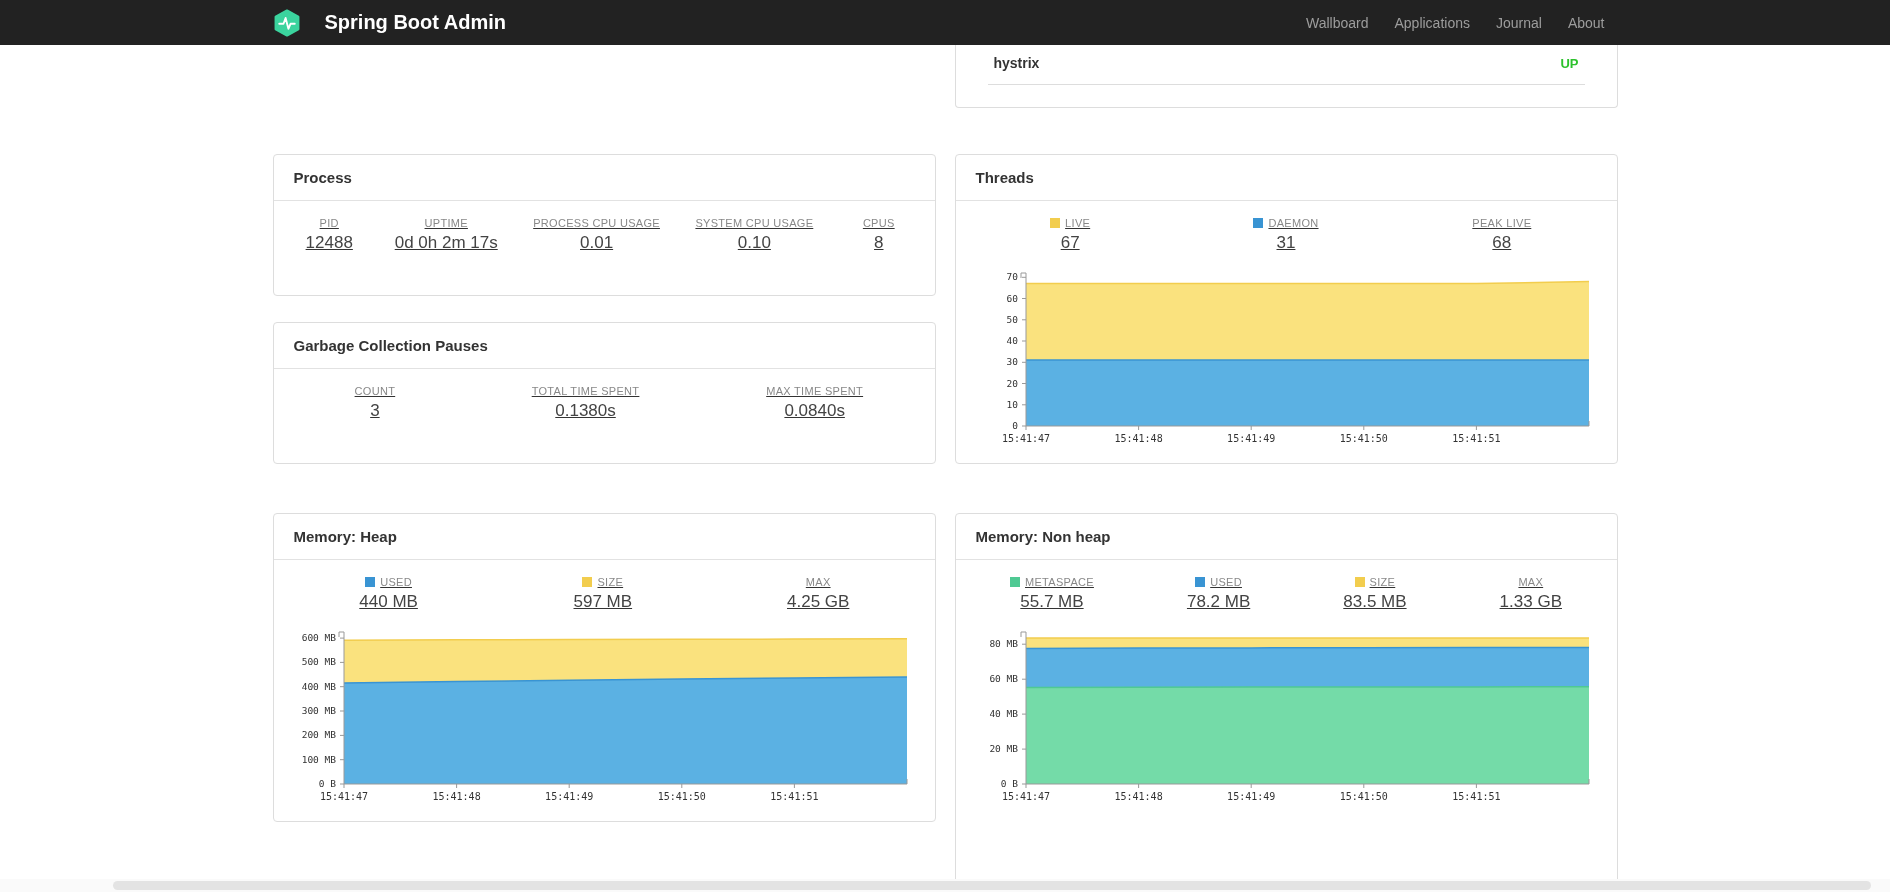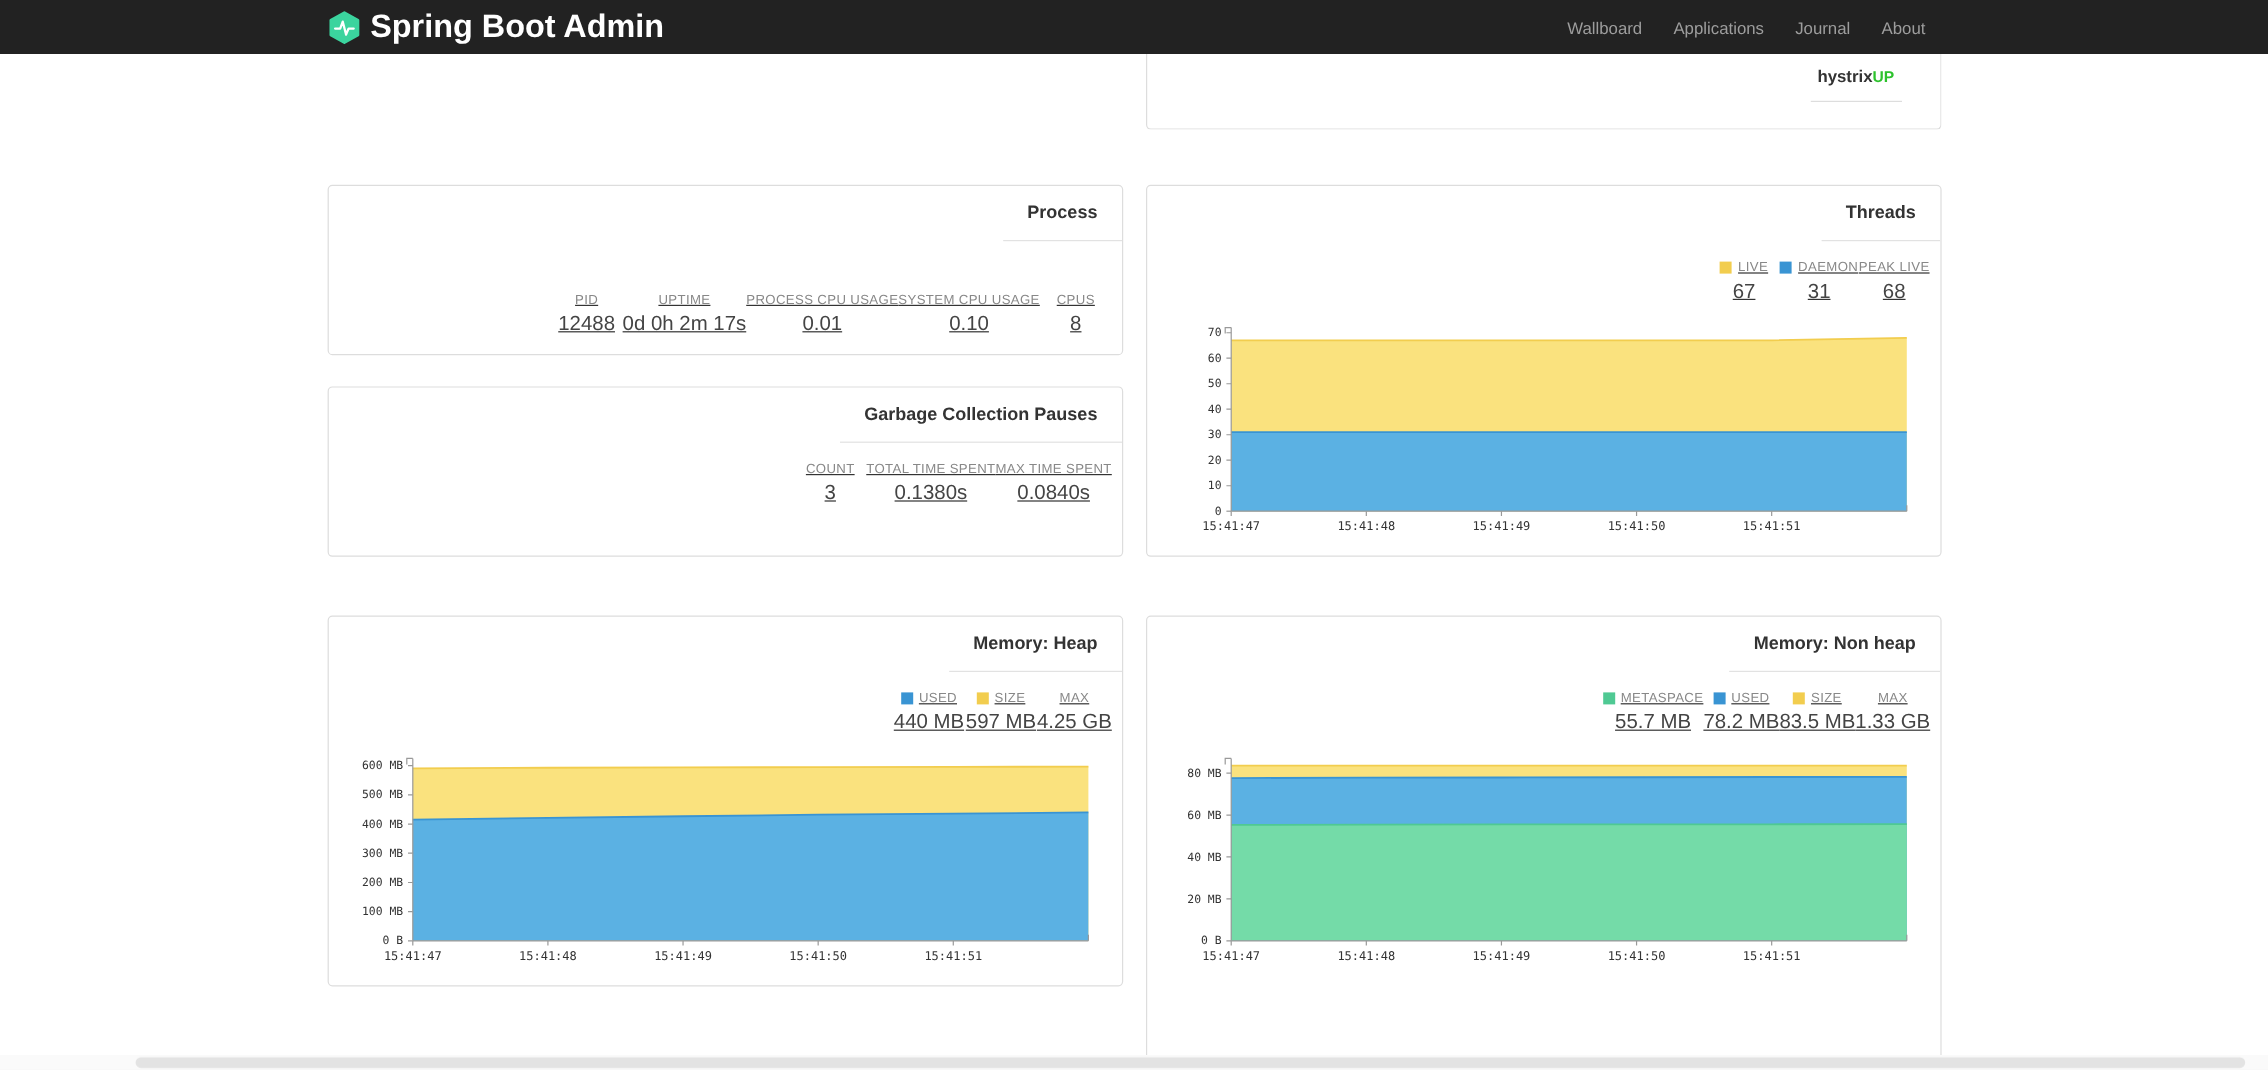--- a/index.html
+++ b/index.html
@@ -4,38 +4,38 @@
 <style>
   * { box-sizing: border-box; }
   html,body { margin:0; padding:0; background:#fff; color:#333;
     font-family:"Liberation Sans", sans-serif; }
   body { min-height:892px; position:relative; }
 
   
   .navbar { height:45px; background:#222222; }
   .navbar-inner { width:1345px; margin:0 auto; height:100%;
     display:flex; align-items:center; }
-  .brand { display:flex; align-items:center; gap:8px; color:#fff;
-    font-weight:bold; font-size:27px; text-decoration:none; cursor:pointer; }
+  .brand { display:flex; align-items:center; gap:24px; color:#fff;
+    font-weight:bold; font-size:20px; text-decoration:none; cursor:pointer; }
   .brand svg { display:block; }
   .nav-links { margin-left:auto; display:flex; align-items:center;text-align:right; }
   .nav-link { color:#9d9d9d; font-size:14px; padding:0 13px; cursor:pointer;
     text-decoration:none; }
 
   
   .container { width:1345px; margin:0 auto; display:flex; gap:19px; }
   .col { width:663px; }
 
   
   .card { background:#fff; border:1px solid #ddd; border-radius:4px;
-    display:flex; flex-direction:column; overflow:hidden;align-items:flex-end; }
+    display:flex; flex-direction:column; overflow:hidden; }
   .card-header { padding:14px 20px; font-size:15px; font-weight:bold;
     color:#333; border-bottom:1px solid #e2e2e2; flex:none; }
 
-  .card-process { margin-top:109px; height:142px;gap:27px; }
+  .card-process { margin-top:109px; height:142px; }
   .card-gc      { margin-top:26px;  height:142px; }
   .card-heap    { margin-top:49px;  height:309px; }
   .card-health  { height:63px; border-top:none;
     border-top-left-radius:0; border-top-right-radius:0; }
   .card-threads { margin-top:46px; height:310px; }
   .card-nonheap { margin-top:49px; height:388px; }
 
   
   .health-row { margin:0 32px; padding:10px 6px 13px; display:flex;
     justify-content:space-between; align-items:center;

